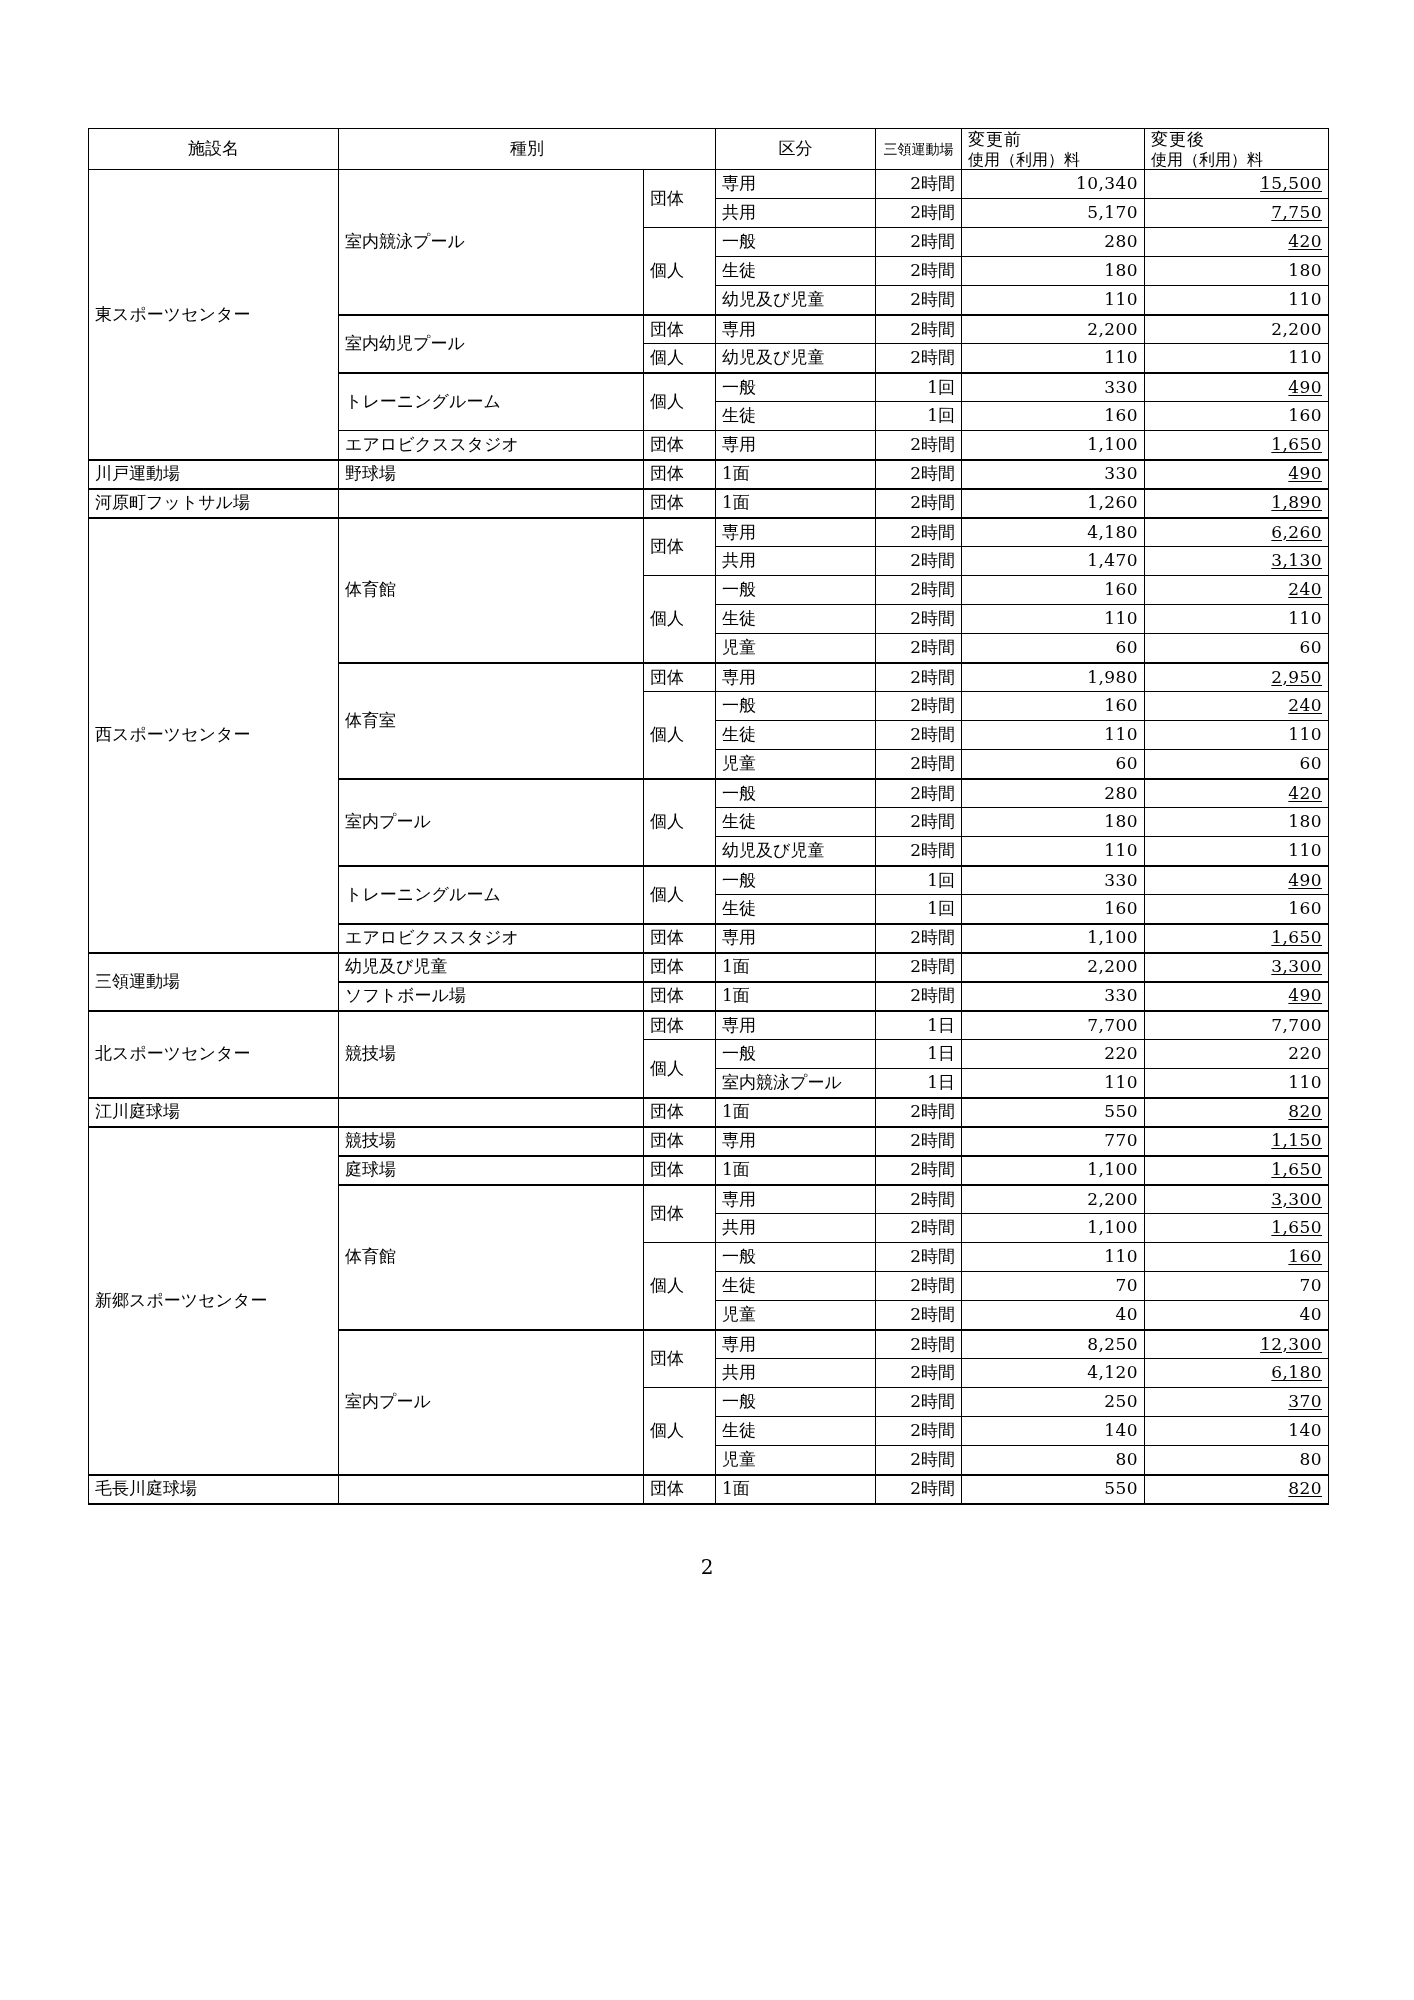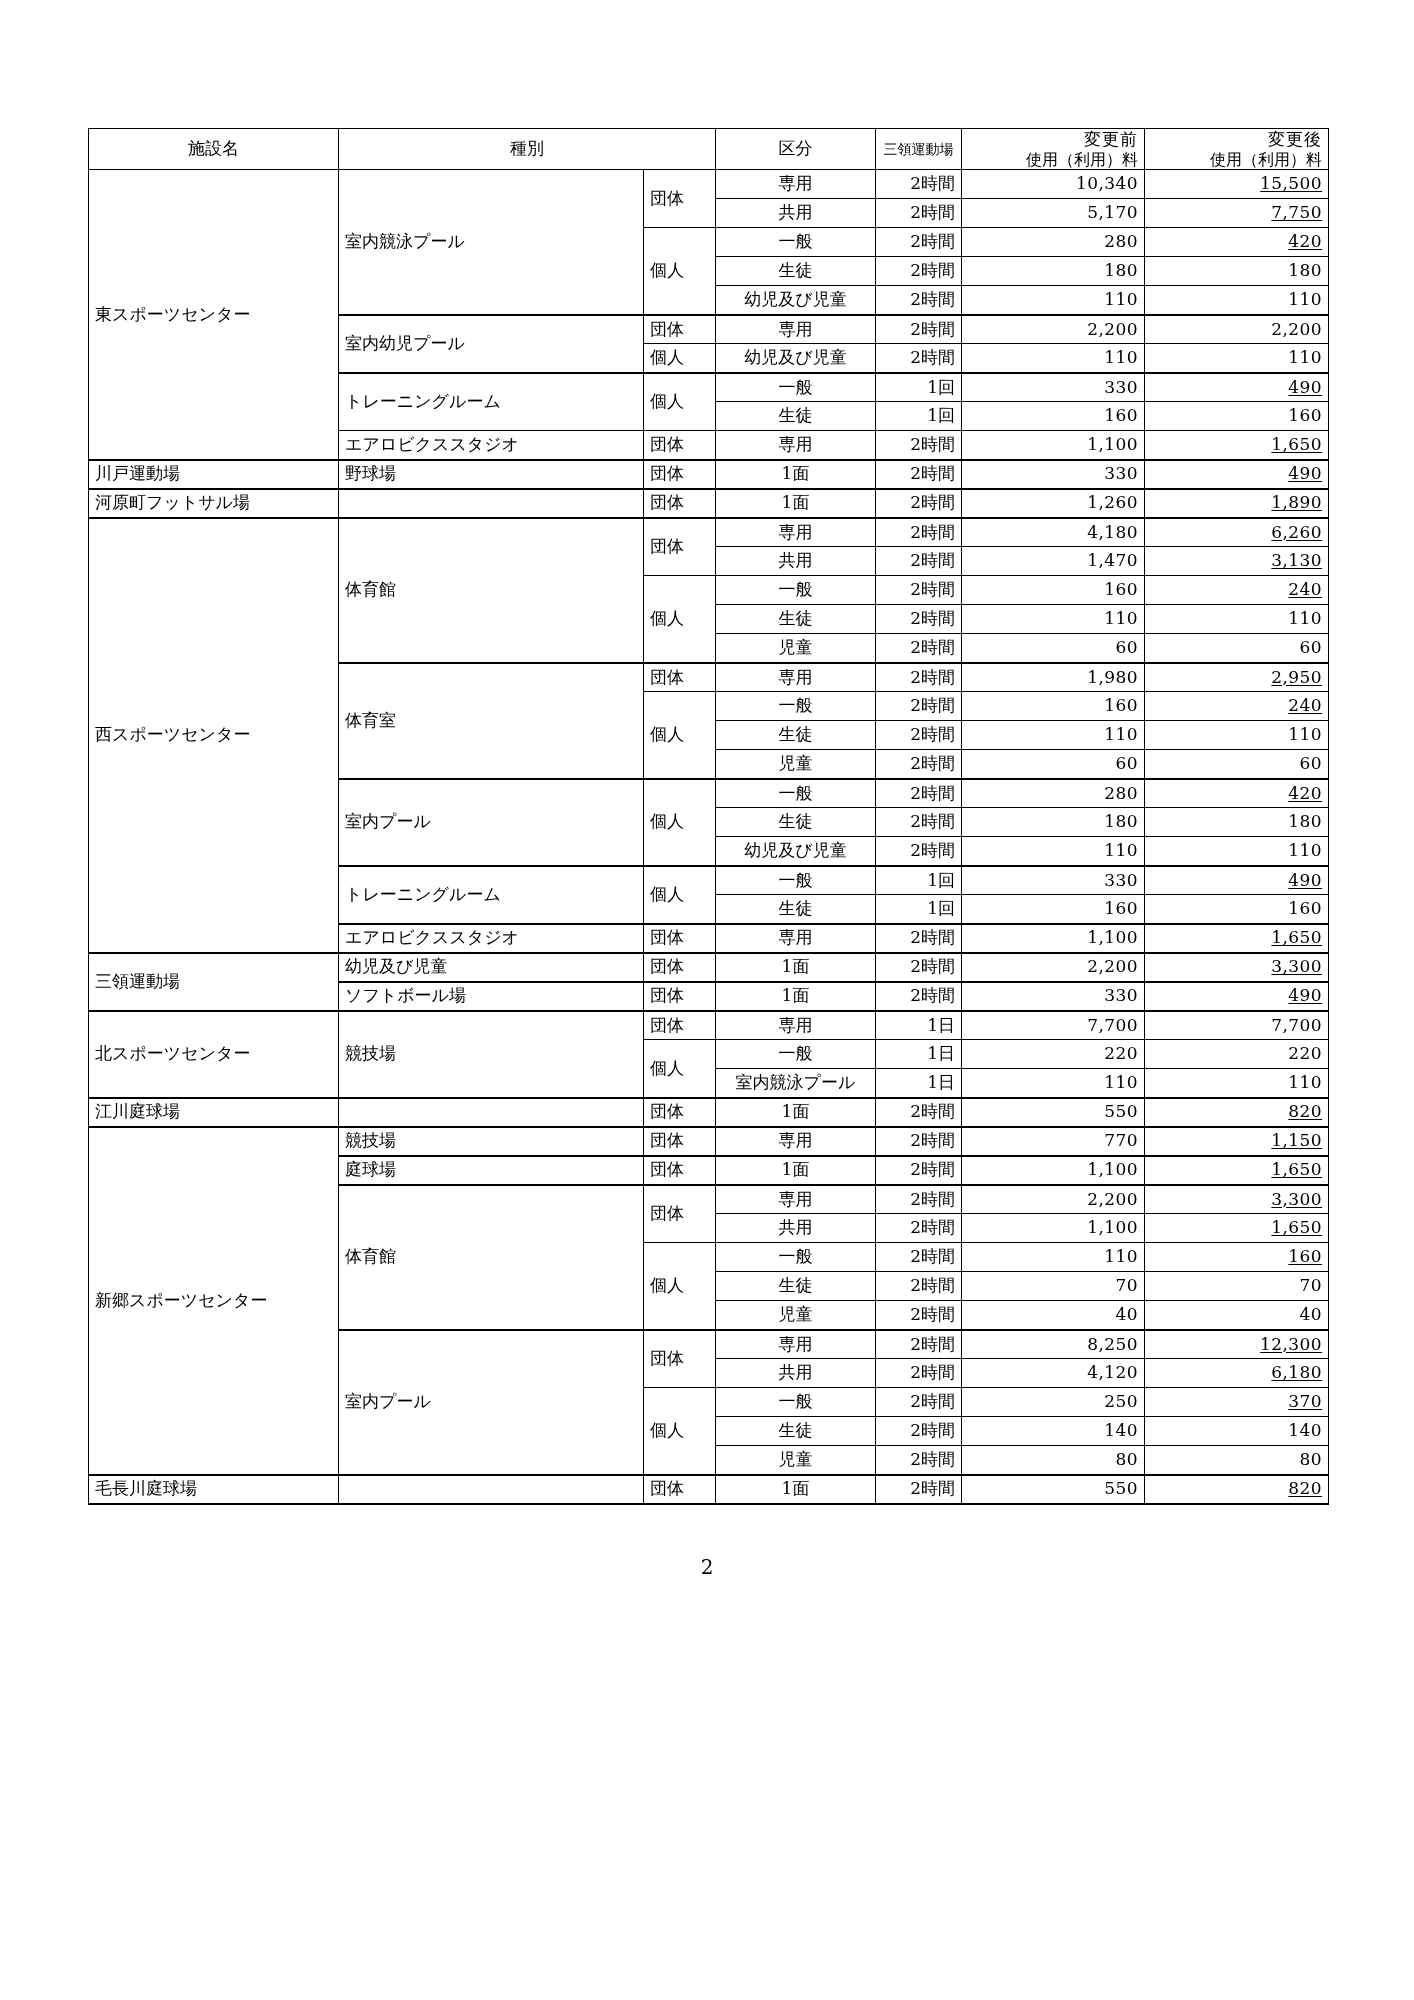--- a/index.html
+++ b/index.html
@@ -44,32 +44,32 @@
 
   thead td{
     text-align:center;
     height:52px;
     vertical-align:middle;
     border-bottom:2px solid #000;
   }
   .hdr2{
     display:flex;
     flex-direction:column;
-    align-items:flex-end;
+    align-items:flex-start;
     justify-content:center;
     line-height:1.22;
   }
   .hdr2 .l1{font-size:17px;letter-spacing:1px;}
   .hdr2 .l2{font-size:16px;letter-spacing:0px;}
   .hdr-unit{font-size:14px;letter-spacing:0px;}
 
   td.fac{text-align:left;vertical-align:top;padding-top:4px;}
   td.kind{text-align:left;vertical-align:middle;}
   td.grp{text-align:left;}
-  td.div{text-align:center;}
+  td.div{text-align:left;}
   td.unit{text-align:right;}
   td.num{text-align:right;padding-right:9px;font-family:"DejaVu Serif","Liberation Serif",serif;letter-spacing:0.4px;}
   td.num .u{text-decoration:underline;text-underline-offset:2px;}
 
   .thickbottom{border-bottom:2px solid #000 !important;}
 
   .pagenum{
     position:absolute;
     left:0;
     right:0;

